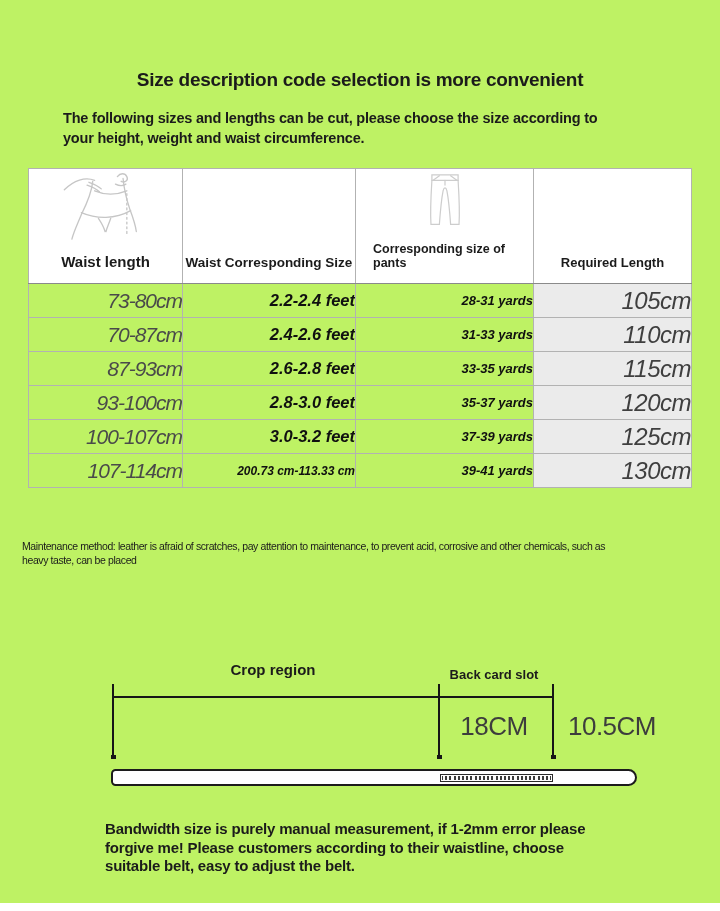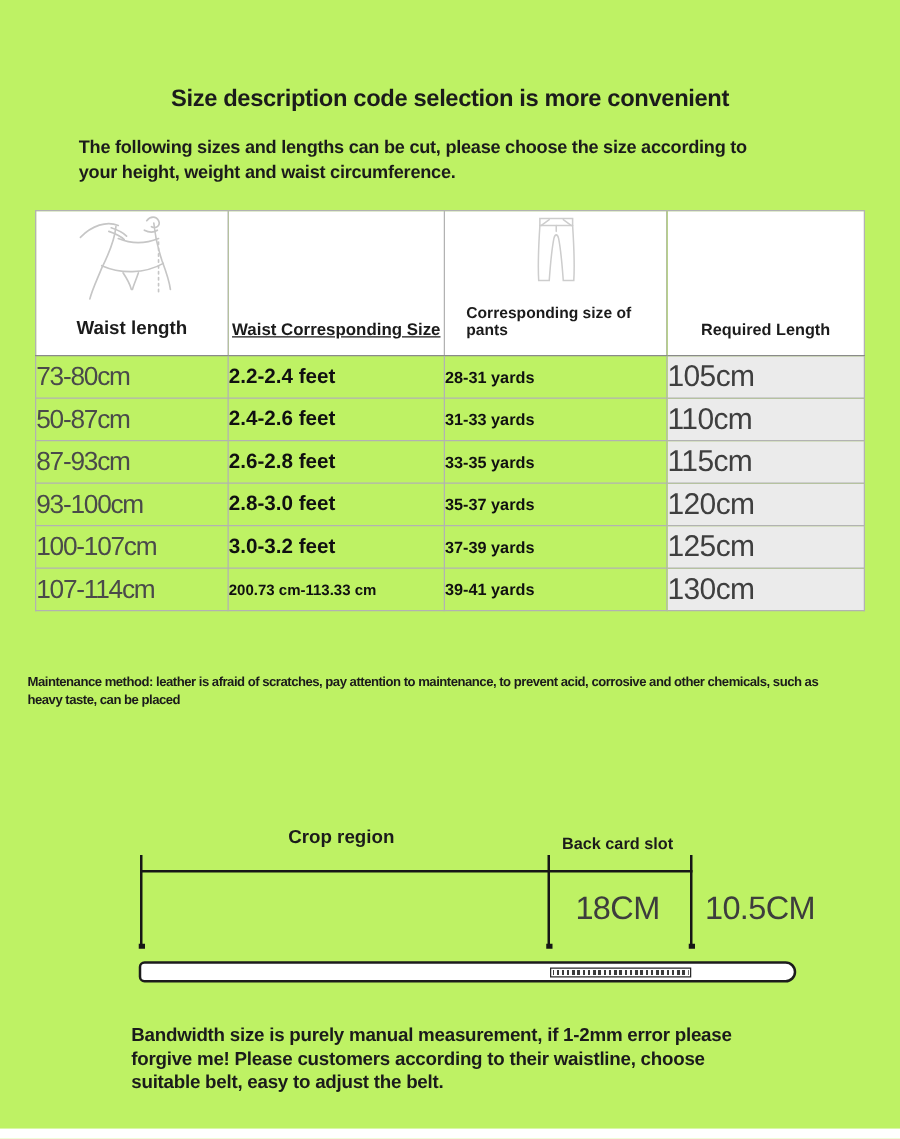--- a/index.html
+++ b/index.html
@@ -7,52 +7,52 @@
     position:relative;width:720px;height:903px;background:#bef264;
     font-family:"Liberation Sans",sans-serif;color:#1b1b1b;overflow:hidden;
   }
   .abs{position:absolute;}
   .pre{white-space:pre-line;}
 
   
   .title{left:0;top:69px;width:720px;text-align:center;font-size:19px;font-weight:bold;letter-spacing:-0.3px;}
   .subtitle{left:63px;top:109px;width:612px;font-size:14.5px;font-weight:bold;letter-spacing:-0.2px;line-height:19.5px;}
   .warm-tip{left:22px;top:496px;width:690px;font-size:13px;font-weight:bold;letter-spacing:-0.2px;line-height:19px;}
-  .maintenance{left:22px;top:539px;width:696px;font-size:10.5px;font-weight:bold;letter-spacing:-0.4px;line-height:14px;}
+  .maintenance{left:22px;top:539px;width:696px;font-size:10.5px;font-weight:normal;letter-spacing:-0.4px;line-height:14px;}
   .ventilation{left:72px;top:564px;width:520px;font-size:12.5px;font-weight:bold;letter-spacing:-0.1px;line-height:17px;}
   .footer-note{left:105px;top:820px;width:545px;font-size:15px;font-weight:bold;letter-spacing:-0.2px;line-height:18.5px;}
 
   
   table.size{position:absolute;left:28px;top:168px;width:663px;border-collapse:collapse;table-layout:fixed;padding-left:12px;}
   table.size td,table.size th{border:1px solid #b2b2b2;padding:0;overflow:hidden;}
   table.size{border:1px solid #8d8d8d;}
   table.size tr.hdr th{border-bottom:1.5px solid #8a8a8a;height:111px;vertical-align:bottom;background:#fff;}
-  table.size tr.data td{height:33px;text-align:left;vertical-align:middle;}
+  table.size tr.data td{height:33px;text-align:right;vertical-align:middle;font-style:italic;}
   .hdr-cell{display:flex;flex-direction:column;align-items:center;justify-content:flex-end;height:100%;box-sizing:border-box;padding-bottom:13px;}
   .hdr-label{font-size:15px;font-weight:bold;}
-  .hdr-label.mid{font-size:13.5px;text-decoration:underline;}
+  .hdr-label.mid{font-size:13.5px;}
   .hdr-label.small{font-size:12.5px;text-align:left;align-self:flex-start;padding-left:17px;line-height:14px;}
   .hdr-label.req{font-size:13px;}
   .icon-wrap{margin-bottom:8px;}
   td.c1{font-size:21px;color:#4a4a4a;letter-spacing:-1px;}
   td.c2{font-size:16.5px;font-weight:bold;color:#101010;}
   td.c2.small-size{font-size:12px;}
   td.c3{font-size:13px;font-weight:bold;color:#101010;}
   td.c4{font-size:24px;color:#3f3f3f;background:#ebebeb;letter-spacing:-0.5px;}
 
   
   .crop-label{left:193px;top:661px;width:160px;text-align:center;font-size:15px;font-weight:bold;}
   .slot-label{left:434px;top:667px;width:120px;text-align:center;font-size:13px;font-weight:bold;}
   .hline{left:112px;top:696px;width:442px;height:2px;background:#161616;}
   .vtick{top:684px;width:2px;height:72px;background:#161616;}
   .vtick::after{content:"";position:absolute;left:-1.5px;bottom:-3px;width:5px;height:4px;background:#161616;}
   .t1{left:112px;} .t2{left:438px;} .t3{left:552px;}
   .dim{top:711px;font-size:26px;color:#3d3d3d;letter-spacing:-0.5px;text-align:center;}
   .dim18{left:440px;width:108px;}
-  .dim105{left:536px;width:116px;text-align:right;}
+  .dim105{left:554px;width:116px;}
 
   
   .belt{left:111px;top:769px;width:526px;height:17px;border:2px solid #1c1c1c;border-radius:6px 11px 11px 6px;box-sizing:border-box;background:#fff;}
   .belt-strip{position:absolute;left:327px;top:2.5px;width:113px;height:8px;border:1px solid #2a2a2a;box-sizing:border-box;
     background:repeating-linear-gradient(90deg,#3a3a3a 0 2px,#fbfbfb 2px 4.2px);background-clip:content-box;padding:1px;}
 </style>
 </head>
 <body>
 
 <div id="canvas">
@@ -115,21 +115,21 @@
         </div>
       </th>
     </tr>
     <tr class="data">
       <td class="c1">73-80cm</td>
       <td class="c2">2.2-2.4 feet</td>
       <td class="c3">28-31 yards</td>
       <td class="c4">105cm</td>
     </tr>
     <tr class="data">
-      <td class="c1">50-87cm</td>
+      <td class="c1">70-87cm</td>
       <td class="c2">2.4-2.6 feet</td>
       <td class="c3">31-33 yards</td>
       <td class="c4">110cm</td>
     </tr>
     <tr class="data">
       <td class="c1">87-93cm</td>
       <td class="c2">2.6-2.8 feet</td>
       <td class="c3">33-35 yards</td>
       <td class="c4">115cm</td>
     </tr>

